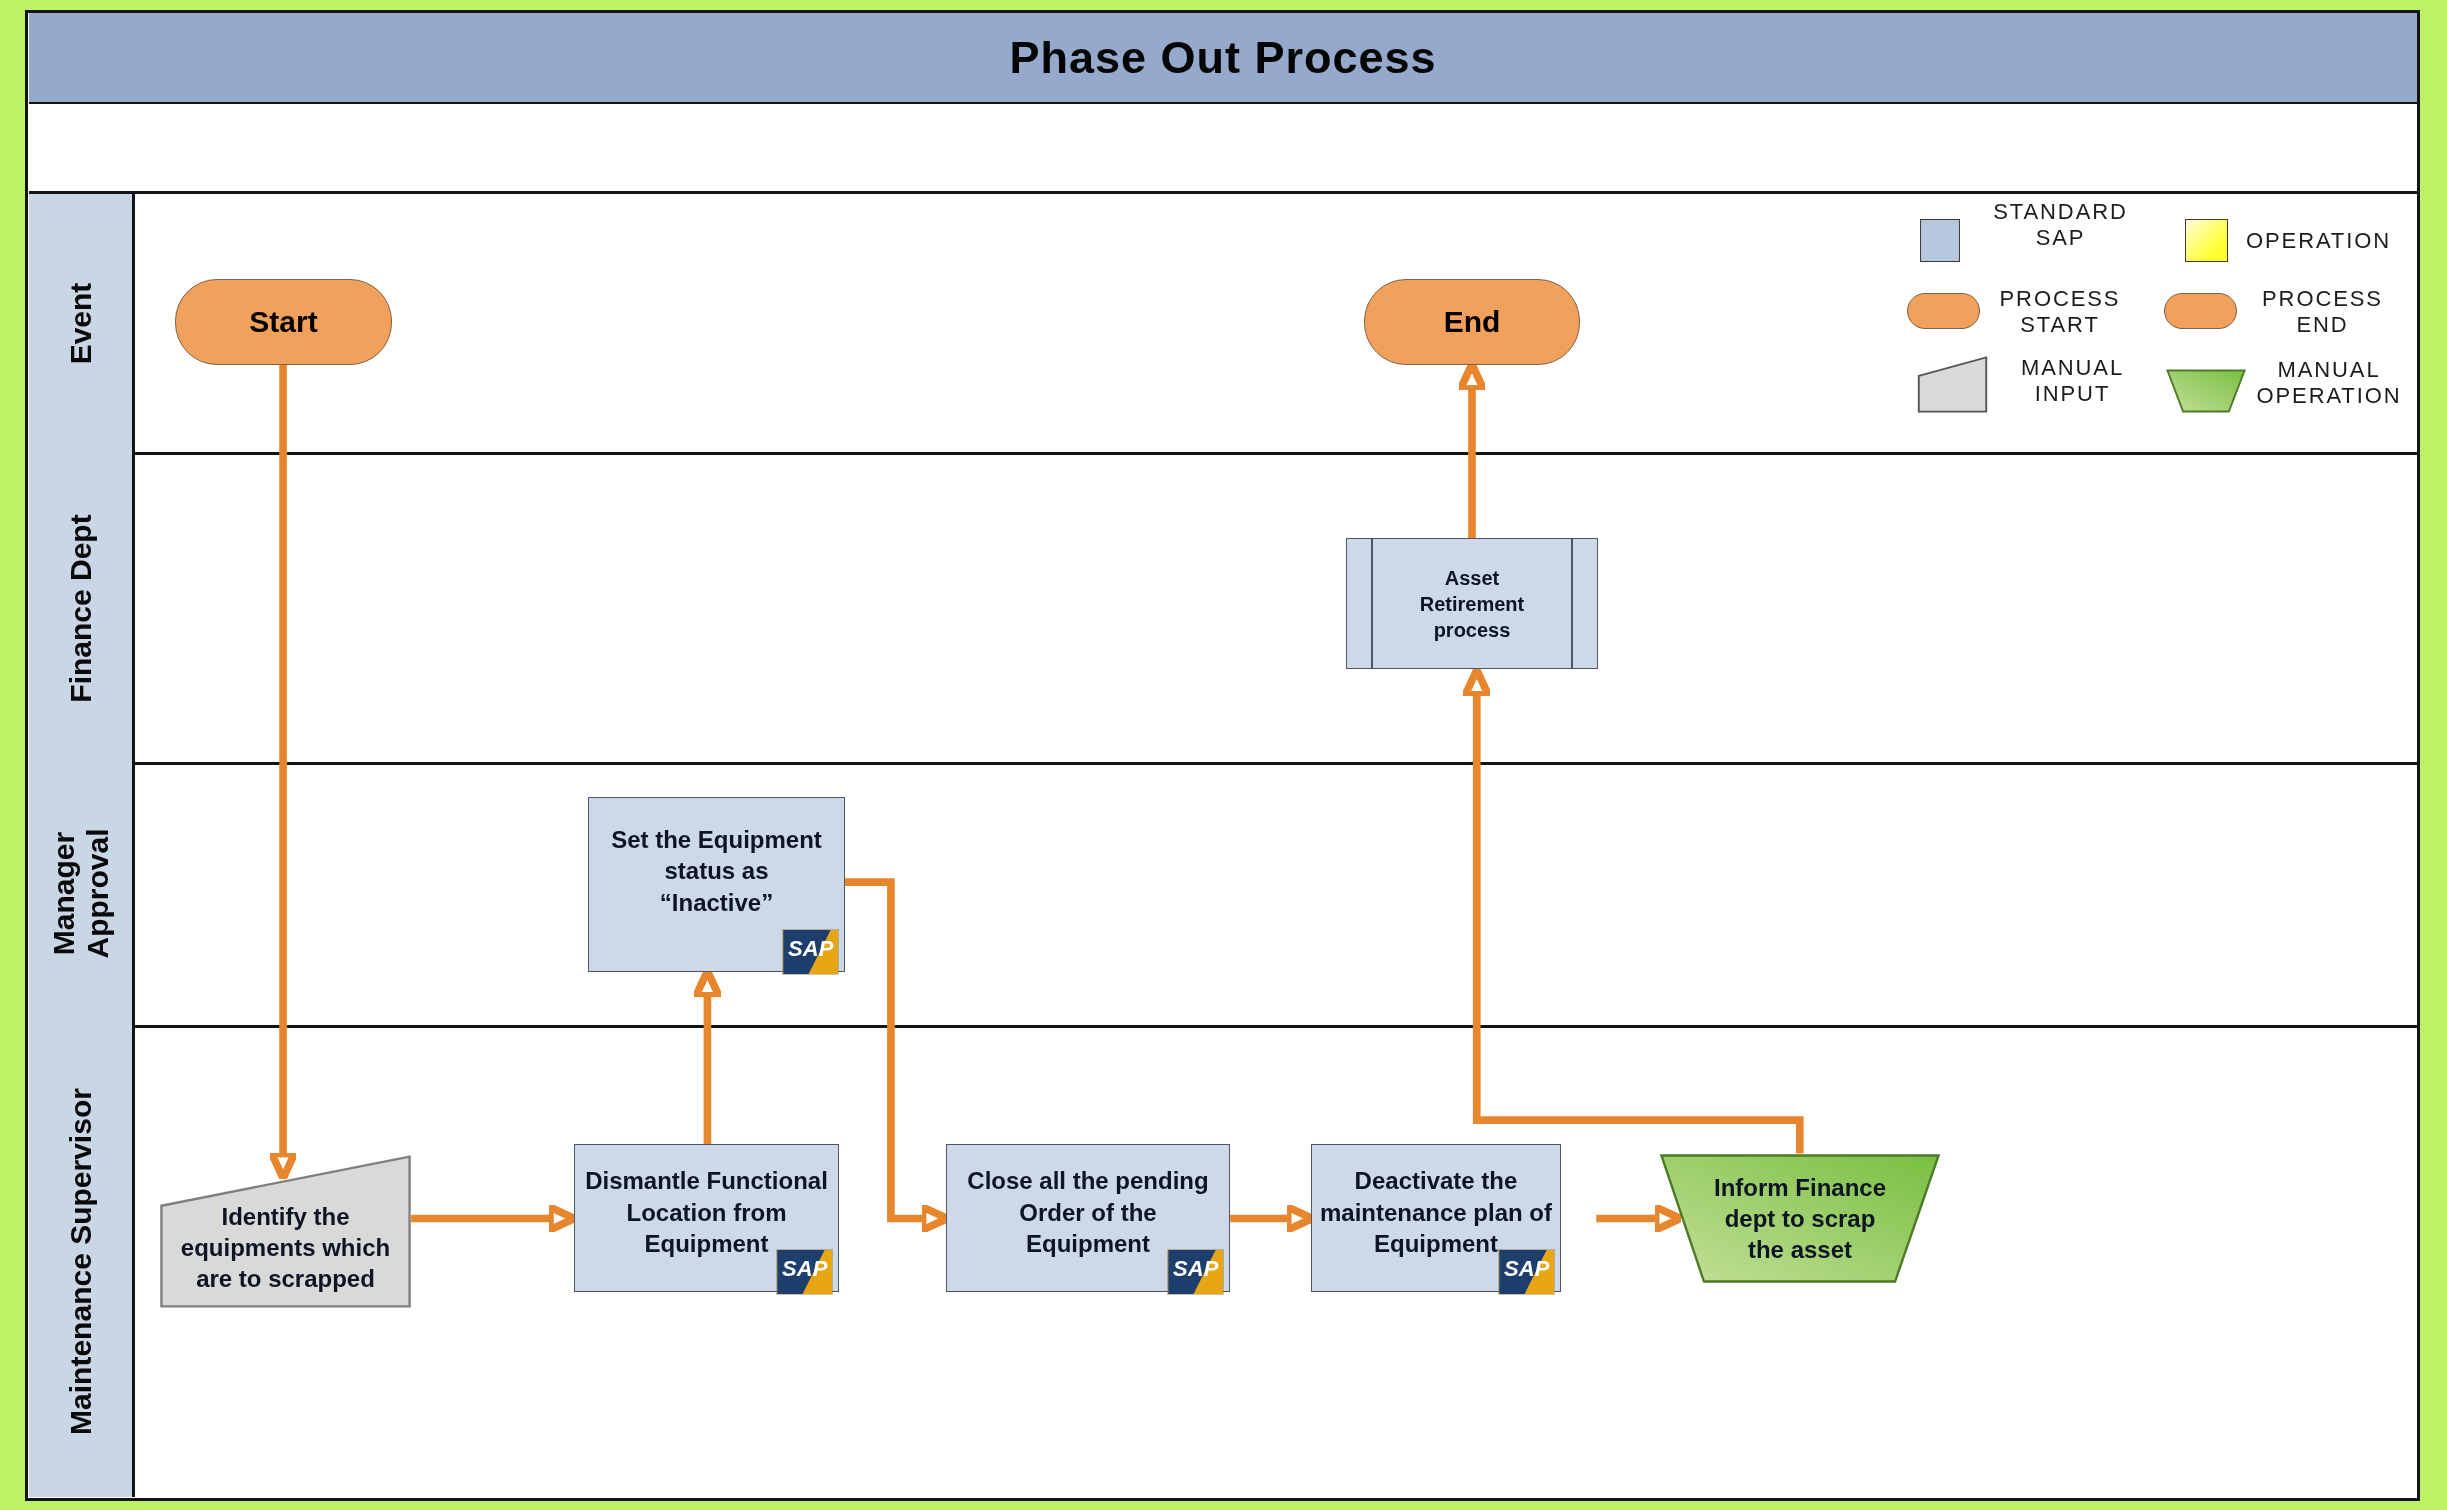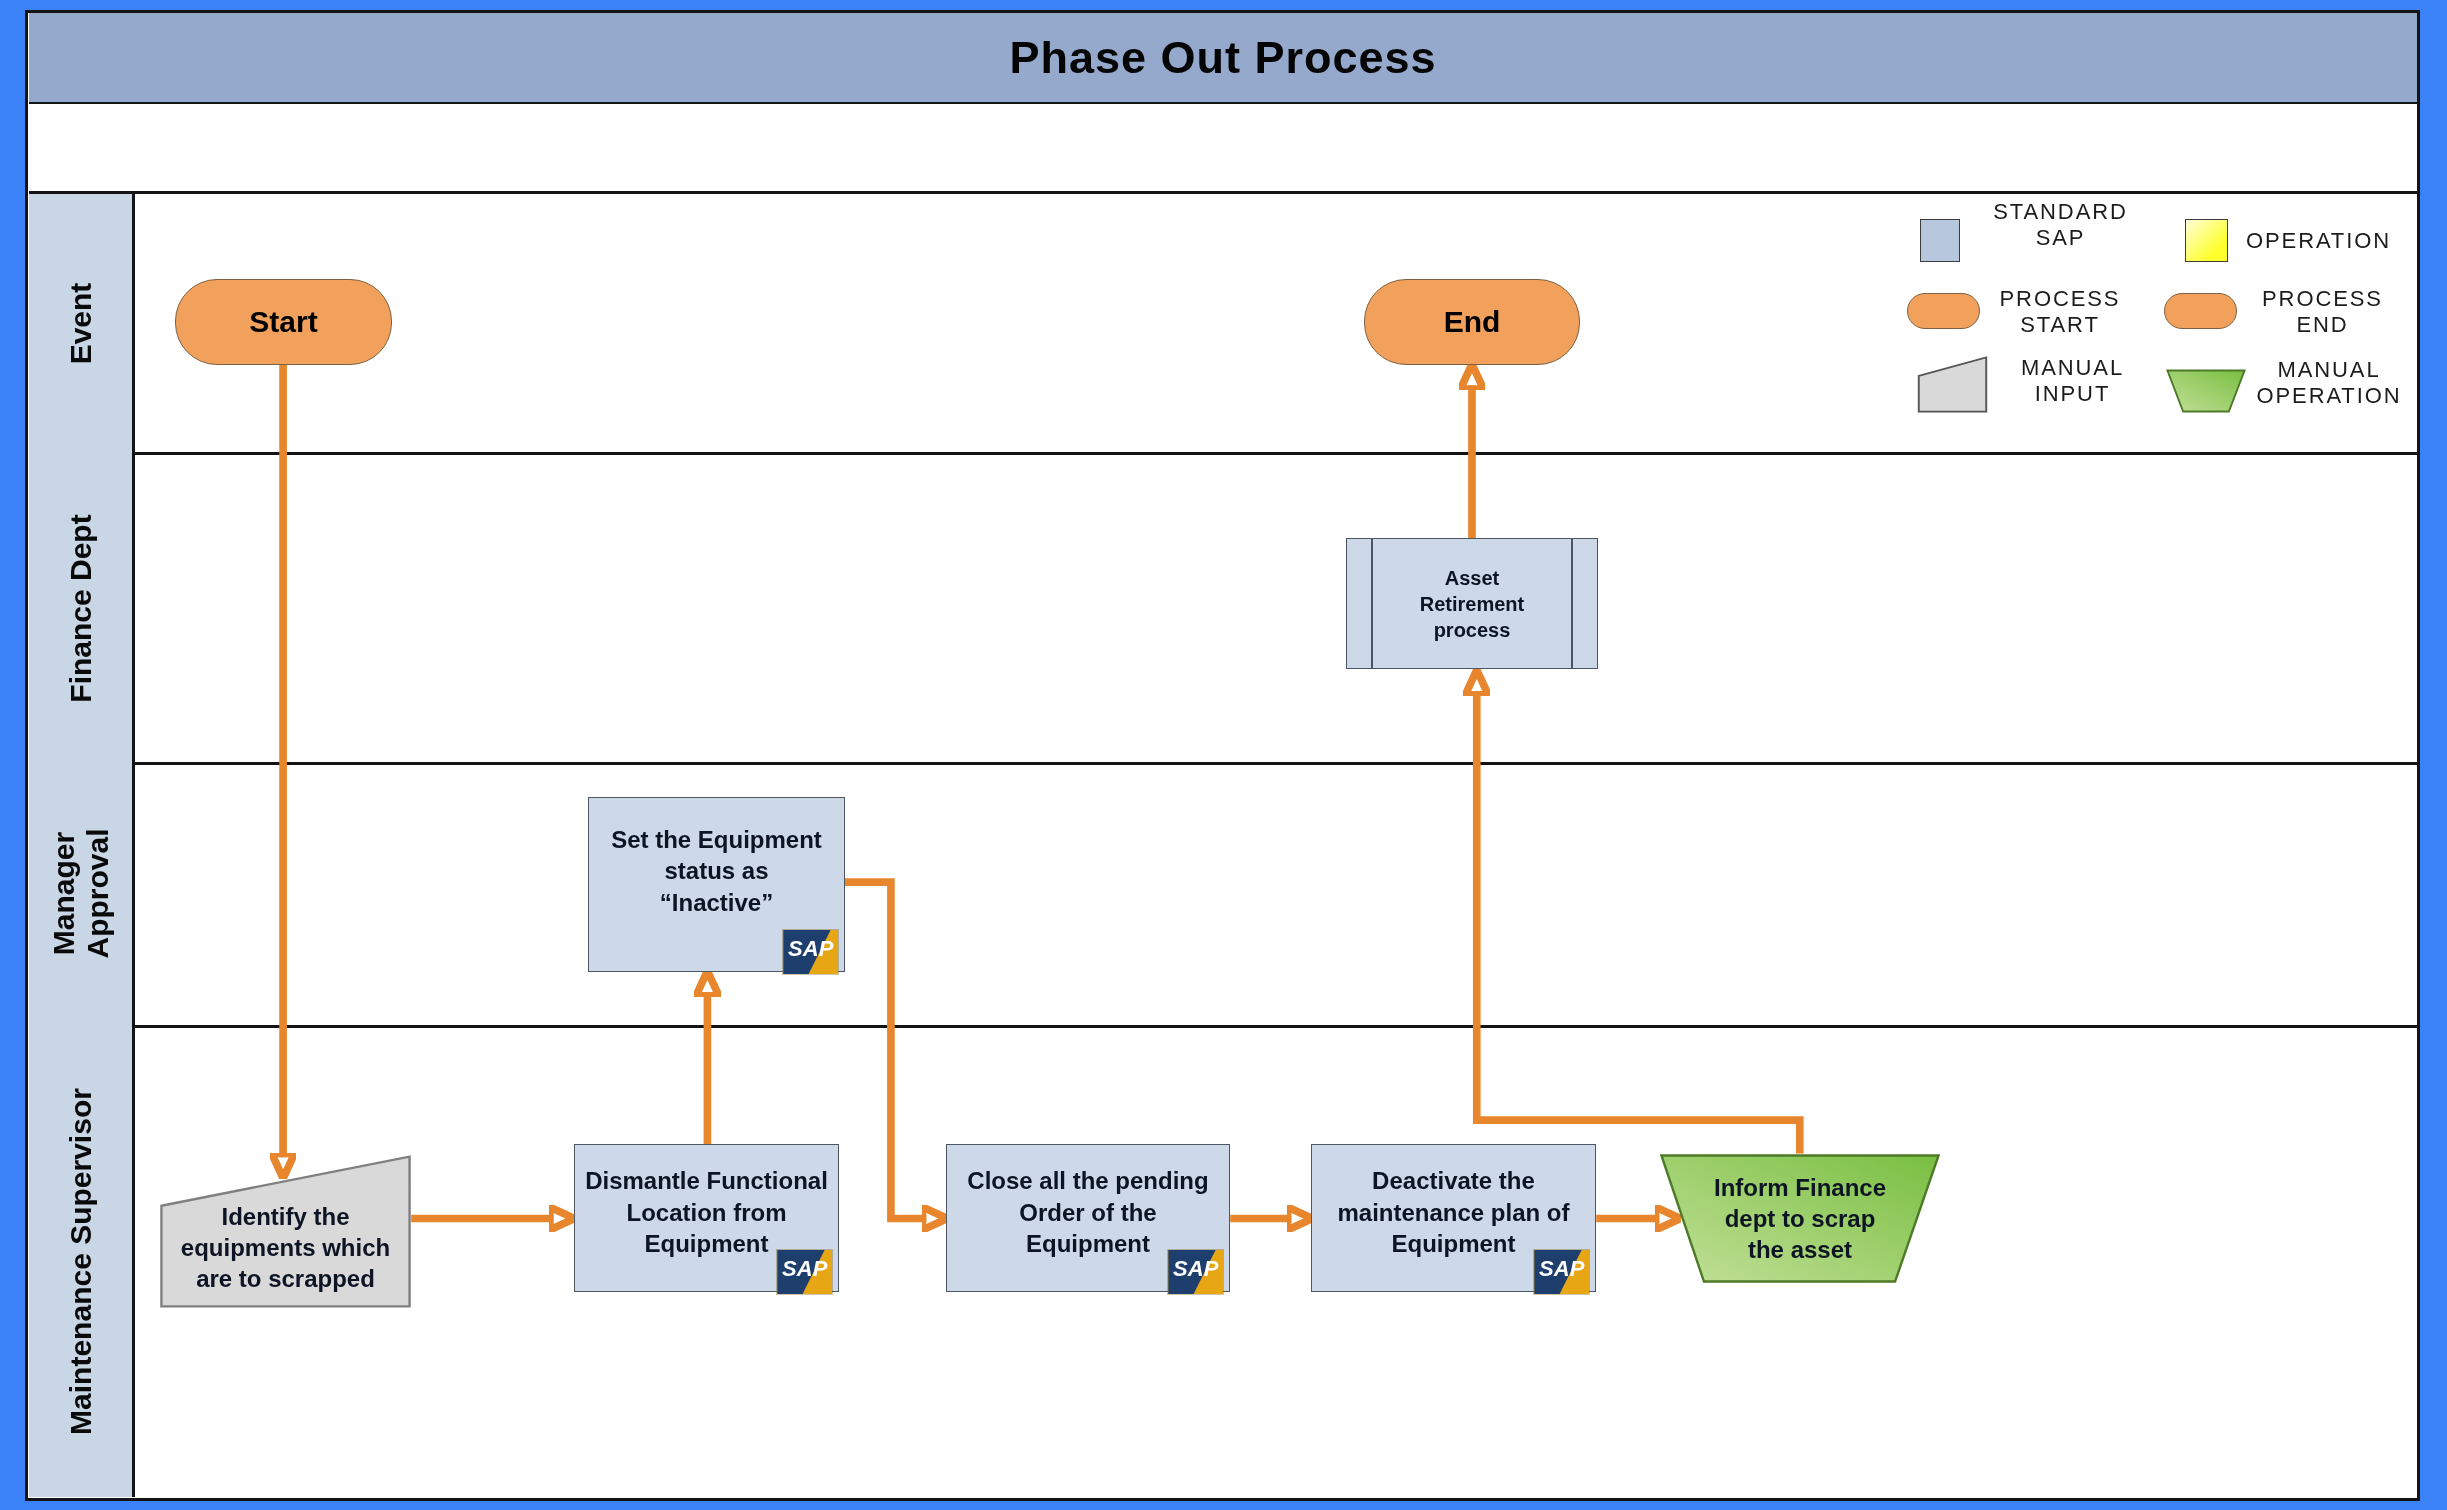--- a/index.html
+++ b/index.html
@@ -1,17 +1,17 @@
 <!DOCTYPE html>
 <html><head>
 <meta charset="utf-8">
 <style>
   html,body{margin:0;padding:0;background:#ffffff;}
   .canvas{
-    position:relative;width:2447px;height:1510px;background:#3b82f6;
+    position:relative;width:2447px;height:1510px;background:#bef264;
     font-family:"Liberation Sans",sans-serif;overflow:hidden;
   }
   
   .frame{position:absolute;left:25px;top:9.6px;width:2395px;height:1491px;
     border:3.8px solid #141414;box-sizing:border-box;background:#ffffff;z-index:1;}
   .titlebar{position:absolute;left:29px;top:13.4px;width:2388px;height:91px;
     background:#94a9cc;border-bottom:2.9px solid #141414;box-sizing:border-box;
     display:flex;align-items:center;justify-content:center;z-index:2;}
   .titlebar .t{font-size:45px;font-weight:700;color:#050505;letter-spacing:1px;}
   .hline{position:absolute;left:29px;width:2388px;height:2.9px;background:#141414;z-index:2;}
@@ -129,21 +129,21 @@
   <div class="node sapbox" style="left:946px;top:1144px;width:284px;height:148px;">
     <span class="lbl" style="margin-bottom: 11.5px; white-space: pre-line;">Close all the pending
 Order of the
 Equipment</span>
     <div class="sap-badge">
       <div class="navy"></div>
       <span class="sap-txt" style="white-space: pre-line;">SAP</span>
     </div>
   </div>
 
-  <div class="node sapbox" style="left:1311px;top:1144px;width:285px;height:148px;">
+  <div class="node sapbox" style="left:1311px;top:1144px;width:250px;height:148px;">
     <span class="lbl" style="margin-bottom: 11.5px; white-space: pre-line;">Deactivate the
 maintenance plan of
 Equipment</span>
     <div class="sap-badge">
       <div class="navy"></div>
       <span class="sap-txt" style="white-space: pre-line;">SAP</span>
     </div>
   </div>
 
   <div class="node" style="left:1660px;top:1154px;width:280px;height:129px;font-size:24px;line-height:1.3;">

